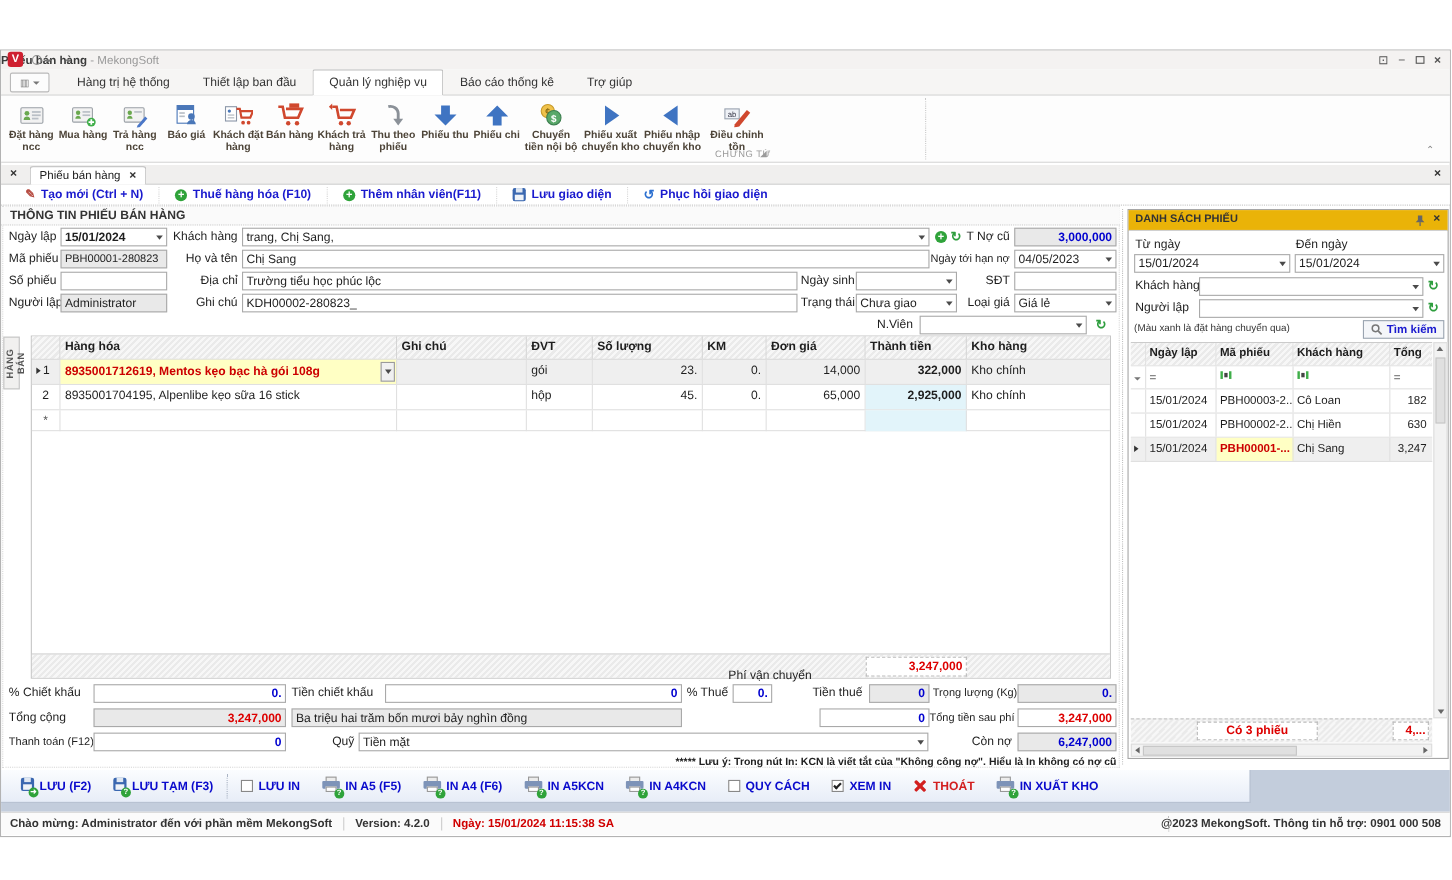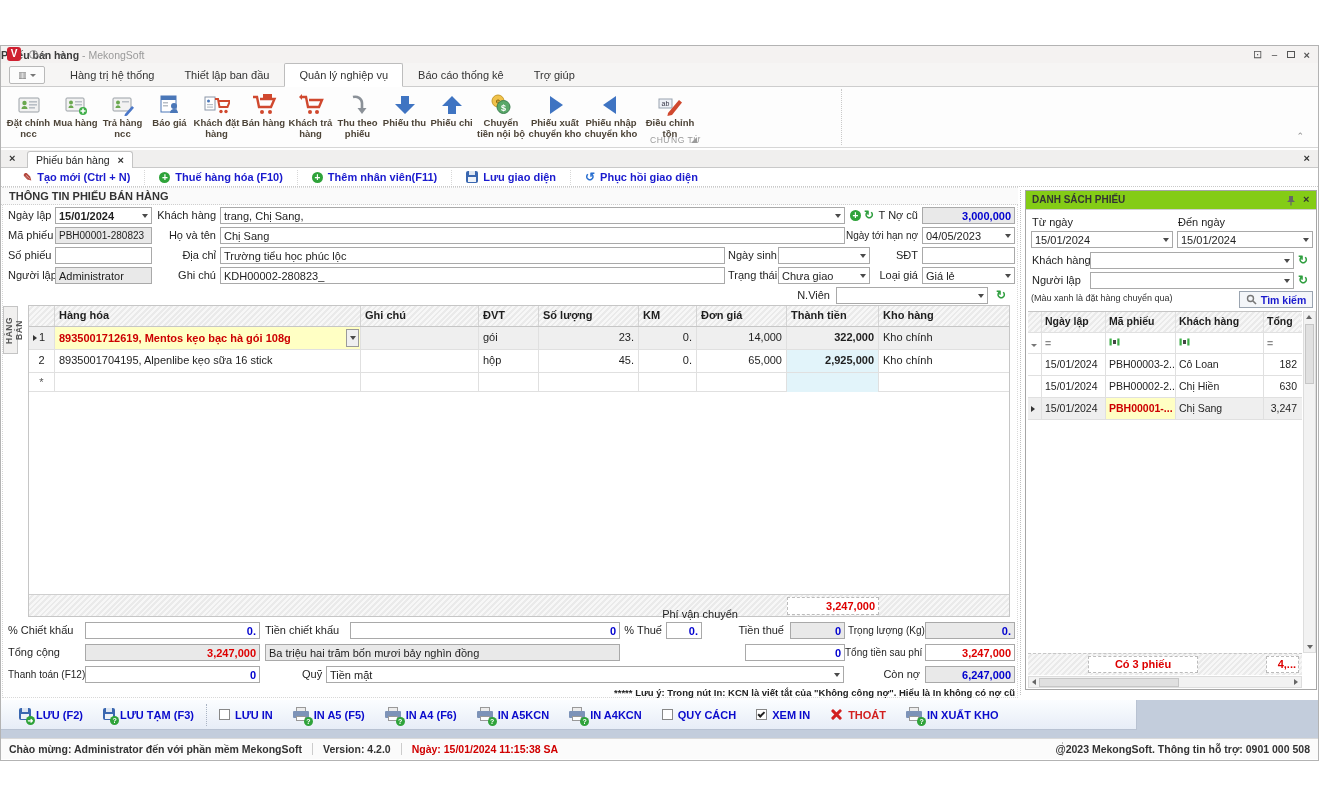--- a/index.html
+++ b/index.html
@@ -96,21 +96,21 @@
 .redx::before,.redx::after{content:"";position:absolute;left:5px;top:0;width:3.2px;height:13px;background:#d21f1f;border-radius:1px}
 .redx::before{transform:rotate(45deg)}.redx::after{transform:rotate(-45deg)}
 
 .statusbar{position:absolute;left:1px;top:738px;width:1317px;height:21px;background:#fbfbfb;border-top:1px solid #d9d9d9;display:flex;align-items:center;font-weight:bold;color:#333;font-size:10.5px}
 .ssep{height:12px;border-left:1px solid #ccc;margin:0 10px}
 .sdate{color:#d00000}
 .sright{position:absolute;right:8px;font-weight:bold;color:#333}
 .srsep{position:absolute;right:255px;height:14px;border-left:1px dotted #bbb}
 
 .panel{position:absolute;left:1025px;top:190px;width:292px;height:500px;border:1px solid #a6a6a6;background:#fff}
-.phead{position:absolute;left:0;top:0;width:290px;height:19px;background:#84cc16;border-bottom:1px solid #d0d0d0;font-weight:bold;font-size:10px;color:#333;line-height:18px;padding-left:6px}
+.phead{position:absolute;left:0;top:0;width:290px;height:19px;background:#eab308;border-bottom:1px solid #d0d0d0;font-weight:bold;font-size:10px;color:#333;line-height:18px;padding-left:6px}
 .psplit{position:absolute;left:1020px;top:190px;height:505px;border-left:1px dotted #c0c0c0}
 .ptable{position:absolute;left:2px;top:120px;width:274px;border-top:1px solid #c6c6c6}
 .prow{display:flex;border-bottom:1px solid #e0e0e0}
 .pcell{border-right:1px solid #e0e0e0;padding:0 3px;height:21px;line-height:20px;overflow:hidden;white-space:nowrap;flex:none;font-size:10.5px}
 .phrow .pcell{height:20px;line-height:19px;font-weight:bold}
 .pfoot{position:absolute;left:2px;top:462px;width:274px;height:22px;border-top:1px dashed #c6c6c6}
 .pfbox{position:absolute;top:2px;height:17px;border:1px dashed #bbb;color:#dd0000;font-weight:bold;text-align:center;line-height:15px;background:#fff}
 .hscroll{position:absolute;left:2px;top:485px;width:274px;height:12px;background:#f2f2f2;border:1px solid #ddd;display:flex;align-items:center}
 .vscroll{position:absolute;left:277px;top:120px;width:13px;height:342px;background:#f2f2f2;border:1px solid #ddd}
 .thumb{background:#e0e0e0;border:1px solid #c6c6c6}
@@ -162,21 +162,21 @@
       <span class="ticon">
           <svg width="24" height="22" viewBox="0 0 24 22">
             <rect x="2" y="4" width="20" height="14" rx="1" fill="#f2f2f2" stroke="#9aa0a6"></rect>
             <circle cx="7.5" cy="9" r="2.2" fill="#6aa84f"></circle>
             <path d="M4.5 15c0-2 1.5-3 3-3s3 1 3 3z" fill="#6aa84f"></path>
             <rect x="12" y="7" width="8" height="1.6" fill="#b9bfc6"></rect>
             <rect x="12" y="10" width="8" height="1.6" fill="#b9bfc6"></rect>
             <rect x="12" y="13" width="6" height="1.6" fill="#b9bfc6"></rect>
           </svg>
         </span>
-      <span class="tlabel">Đặt chính ncc</span>
+      <span class="tlabel">Đặt hàng ncc</span>
     </div>
     <div class="titem">
       <span class="ticon">
           <svg width="24" height="22" viewBox="0 0 24 22">
             <rect x="2" y="4" width="18" height="13" rx="1" fill="#f2f2f2" stroke="#9aa0a6"></rect>
             <circle cx="7" cy="8.5" r="2" fill="#6aa84f"></circle>
             <path d="M4.5 14c0-2 1.3-2.8 2.5-2.8s2.5.8 2.5 2.8z" fill="#6aa84f"></path>
             <rect x="11" y="7" width="7" height="1.5" fill="#b9bfc6"></rect>
             <rect x="11" y="10" width="7" height="1.5" fill="#b9bfc6"></rect>
             <circle cx="19" cy="17" r="4" fill="#3fae49"></circle>

